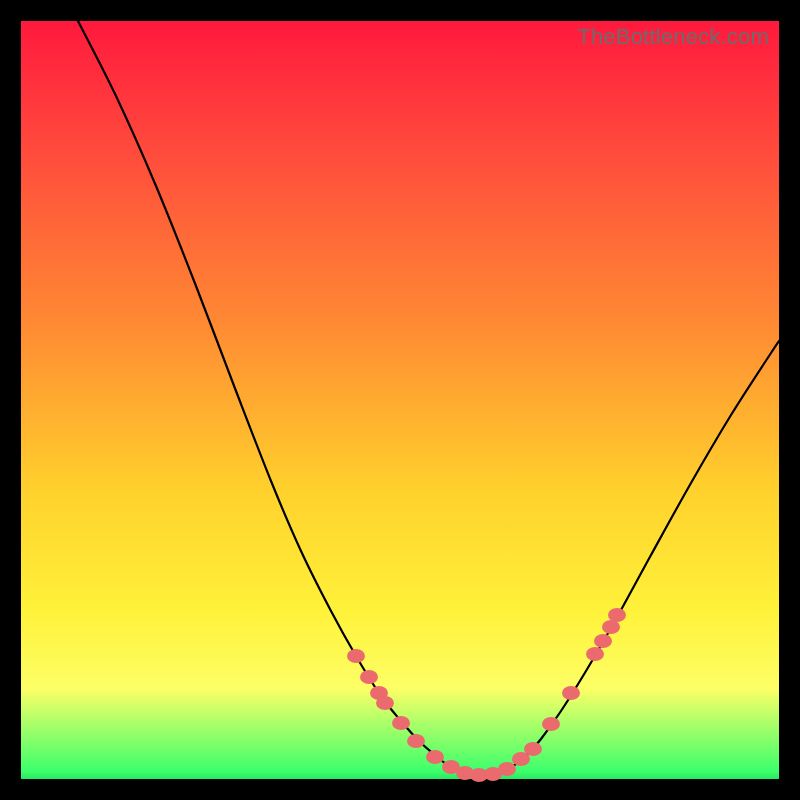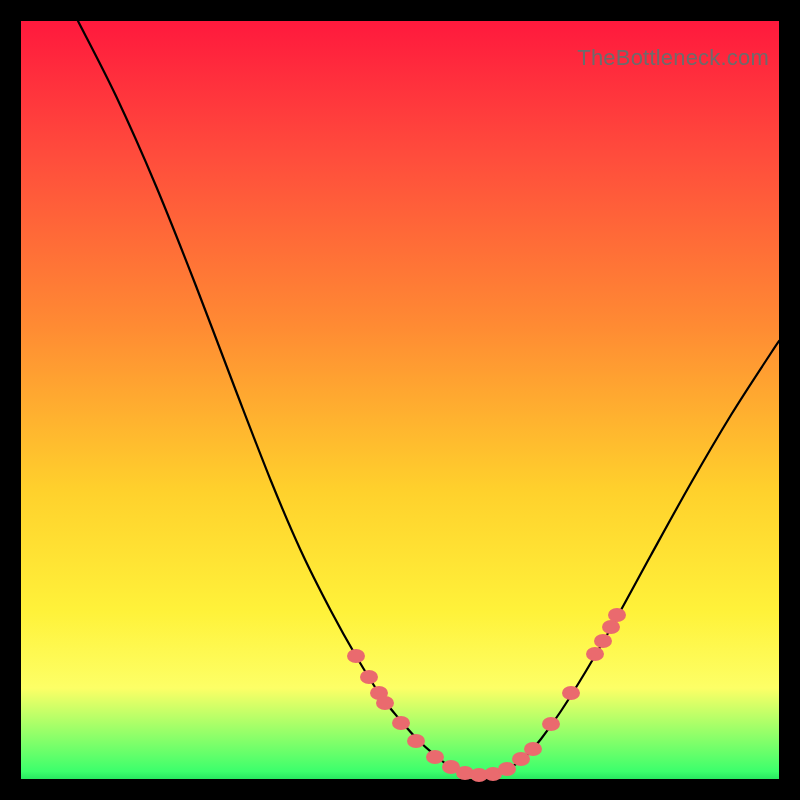--- a/index.html
+++ b/index.html
@@ -40,21 +40,20 @@
   }
   .watermark {
     position: absolute;
     top: 3px;
     right: 10px;
     color: #6c6c6c;
     font-size: 22px;
     font-weight: 500;
     letter-spacing: 0.2px;
     pointer-events: none;
-    margin-top: 21px;
   }
   svg.curve {
     position: absolute;
     left: 0;
     top: 0;
     width: 758px;
     height: 758px;
     overflow: visible;
   }
   .curve-path {

